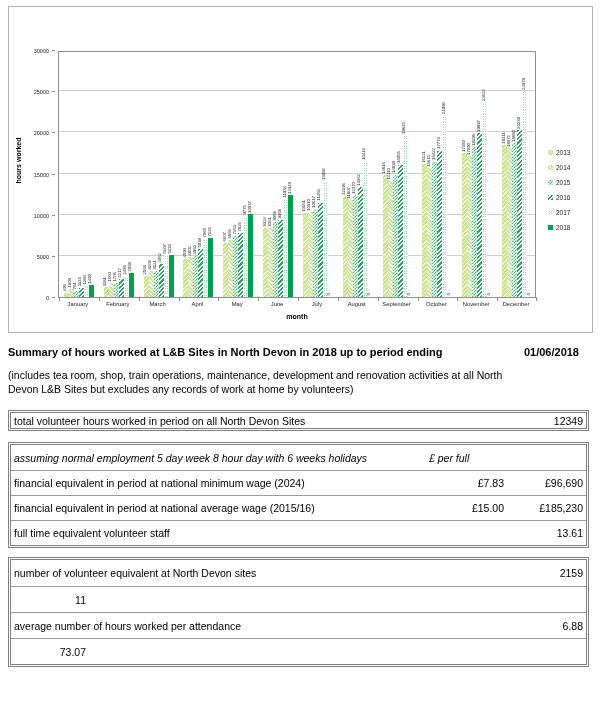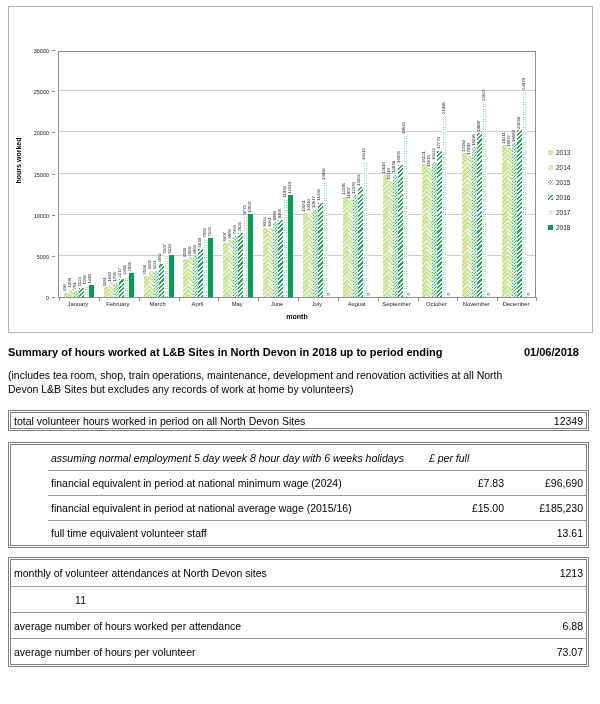--- a/index.html
+++ b/index.html
@@ -47,21 +47,21 @@
   .trow { display:flex; align-items:center; font-size:10.5px; }
   .trow + .trow { border-top:1px solid #9a9a9a; }
   .trow.it { font-style:italic; }
   .tl { flex:1; padding-left:3px; white-space:nowrap; overflow:hidden; }
   .tm { width:85px; text-align:right; padding-right:4px; white-space:nowrap; }
   .trow.it .tm { text-align:left; padding-left:6px; }
   .tv { width:78px; text-align:right; padding-right:3px; white-space:nowrap; }
   #tbl-total { margin-top:14px; }
   #tbl-total .trow { height:15px; }
   #tbl-financial { margin-top:11px; }
-  #tbl-financial .trow { height:25px;margin-left:37px; }
+  #tbl-financial .trow { height:25px; }
   #tbl-volunteers { margin-top:9px; }
   #tbl-volunteers .trow { height:26px; }
 </style>
 </head>
 <body>
 
 <div id="stage">
 
   <div id="chart-panel">
     <div id="y-axis">
@@ -343,31 +343,30 @@
             <div class="tl">full time equivalent volunteer staff</div>
             <div class="tm"></div>
             <div class="tv">13.61</div>
           </div>
         </div>
     </div>
 
     <div class="tbl" id="tbl-volunteers">
       <div class="tbl-in" id="tbl-volunteers-in">
           <div class="trow">
-            <div class="tl">monthly of volunteer attendances at North Devon sites</div>
-            <div class="tv">1213</div>
+            <div class="tl">number of volunteer equivalent at North Devon sites</div>
+            <div class="tv">2159</div>
           </div>
           <div class="trow">
             <div class="tv">11</div>
           </div>
           <div class="trow">
             <div class="tl">average number of hours worked per attendance</div>
             <div class="tv">6.88</div>
           </div>
           <div class="trow">
-            <div class="tl">average number of hours per volunteer</div>
             <div class="tv">73.07</div>
           </div>
         </div>
     </div>
   </div>
 
 </div>
 
 </body></html>

